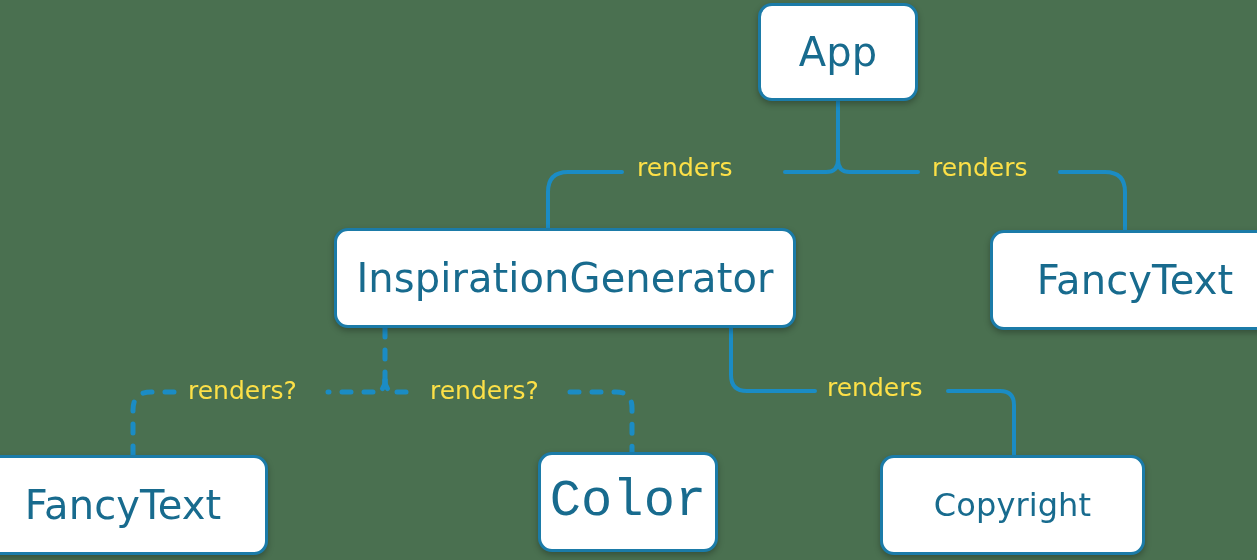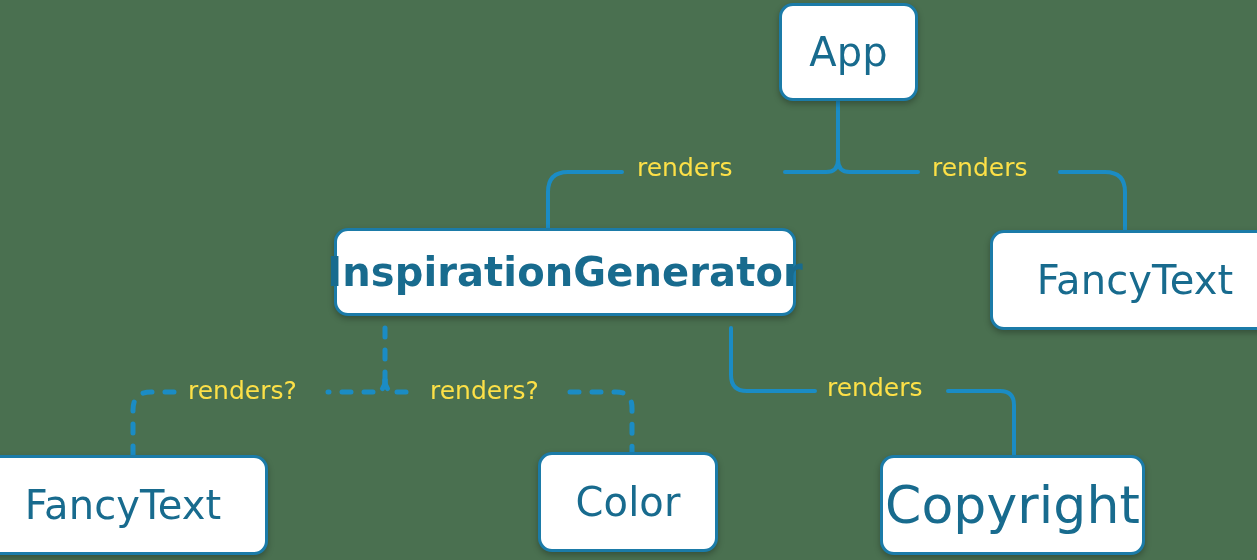--- a/index.html
+++ b/index.html
@@ -79,42 +79,42 @@
     <path d="M 373 392 L 328 392" fill="none" stroke="#1b8cc4" stroke-width="5" stroke-linecap="round" stroke-dasharray="9 13"></path>
     <path d="M 174 392 L 151 392 Q 133 392 133 410 L 133 455" fill="none" stroke="#1b8cc4" stroke-width="5" stroke-linecap="round" stroke-dasharray="9 13"></path>
 
     <path d="M 397 392 L 418 392" fill="none" stroke="#1b8cc4" stroke-width="5" stroke-linecap="round" stroke-dasharray="9 13"></path>
     <path d="M 570 392 L 616 392 Q 632 392 632 408 L 632 452" fill="none" stroke="#1b8cc4" stroke-width="5" stroke-linecap="round" stroke-dasharray="9 13"></path>
 
     <path d="M 731 328 L 731 375 Q 731 391 747 391 L 815 391" fill="none" stroke="#1b8cc4" stroke-width="4" stroke-linecap="round"></path>
     <path d="M 948 391 L 1000 391 Q 1014 391 1014 405 L 1014 455" fill="none" stroke="#1b8cc4" stroke-width="4" stroke-linecap="round"></path>
   </svg>
 
-  <div class="node" style="left:758px; top:3px; width:139px; height:98px;margin-left:21px;">
+  <div class="node" style="left:758px; top:3px; width:160px; height:98px;">
     <span class="node-label" style="font-size:40px;">App</span>
   </div>
 
-  <div class="node" style="left:334px; top:228px; width:462px; height:88px;font-weight:bold;">
+  <div class="node" style="left:334px; top:228px; width:462px; height:100px;">
     <span class="node-label" style="font-size:40px;">InspirationGenerator</span>
   </div>
 
   <div class="node" style="left:990px; top:230px; width:290px; height:100px;">
     <span class="node-label" style="font-size:40px;">FancyText</span>
   </div>
 
   <div class="node" style="left:-22px; top:455px; width:290px; height:100px;">
     <span class="node-label" style="font-size:40px;">FancyText</span>
   </div>
 
   <div class="node" style="left:538px; top:452px; width:180px; height:100px;">
-    <span class="node-label" style="font-size:40px;">Color</span>
+    <span class="node-label" style="font-size:52px;font-family:Liberation Mono, monospace;">Color</span>
   </div>
 
   <div class="node" style="left:880px; top:455px; width:265px; height:100px;">
-    <span class="node-label" style="font-size:52px;">Copyright</span>
+    <span class="node-label" style="font-size:32px;">Copyright</span>
   </div>
 
   <div class="edge-label" style="left:637px; top:155px;">renders</div>
 
   <div class="edge-label" style="left:932px; top:155px;">renders</div>
 
   <div class="edge-label" style="left:188px; top:378px;">renders?</div>
 
   <div class="edge-label" style="left:430px; top:378px;">renders?</div>
 

